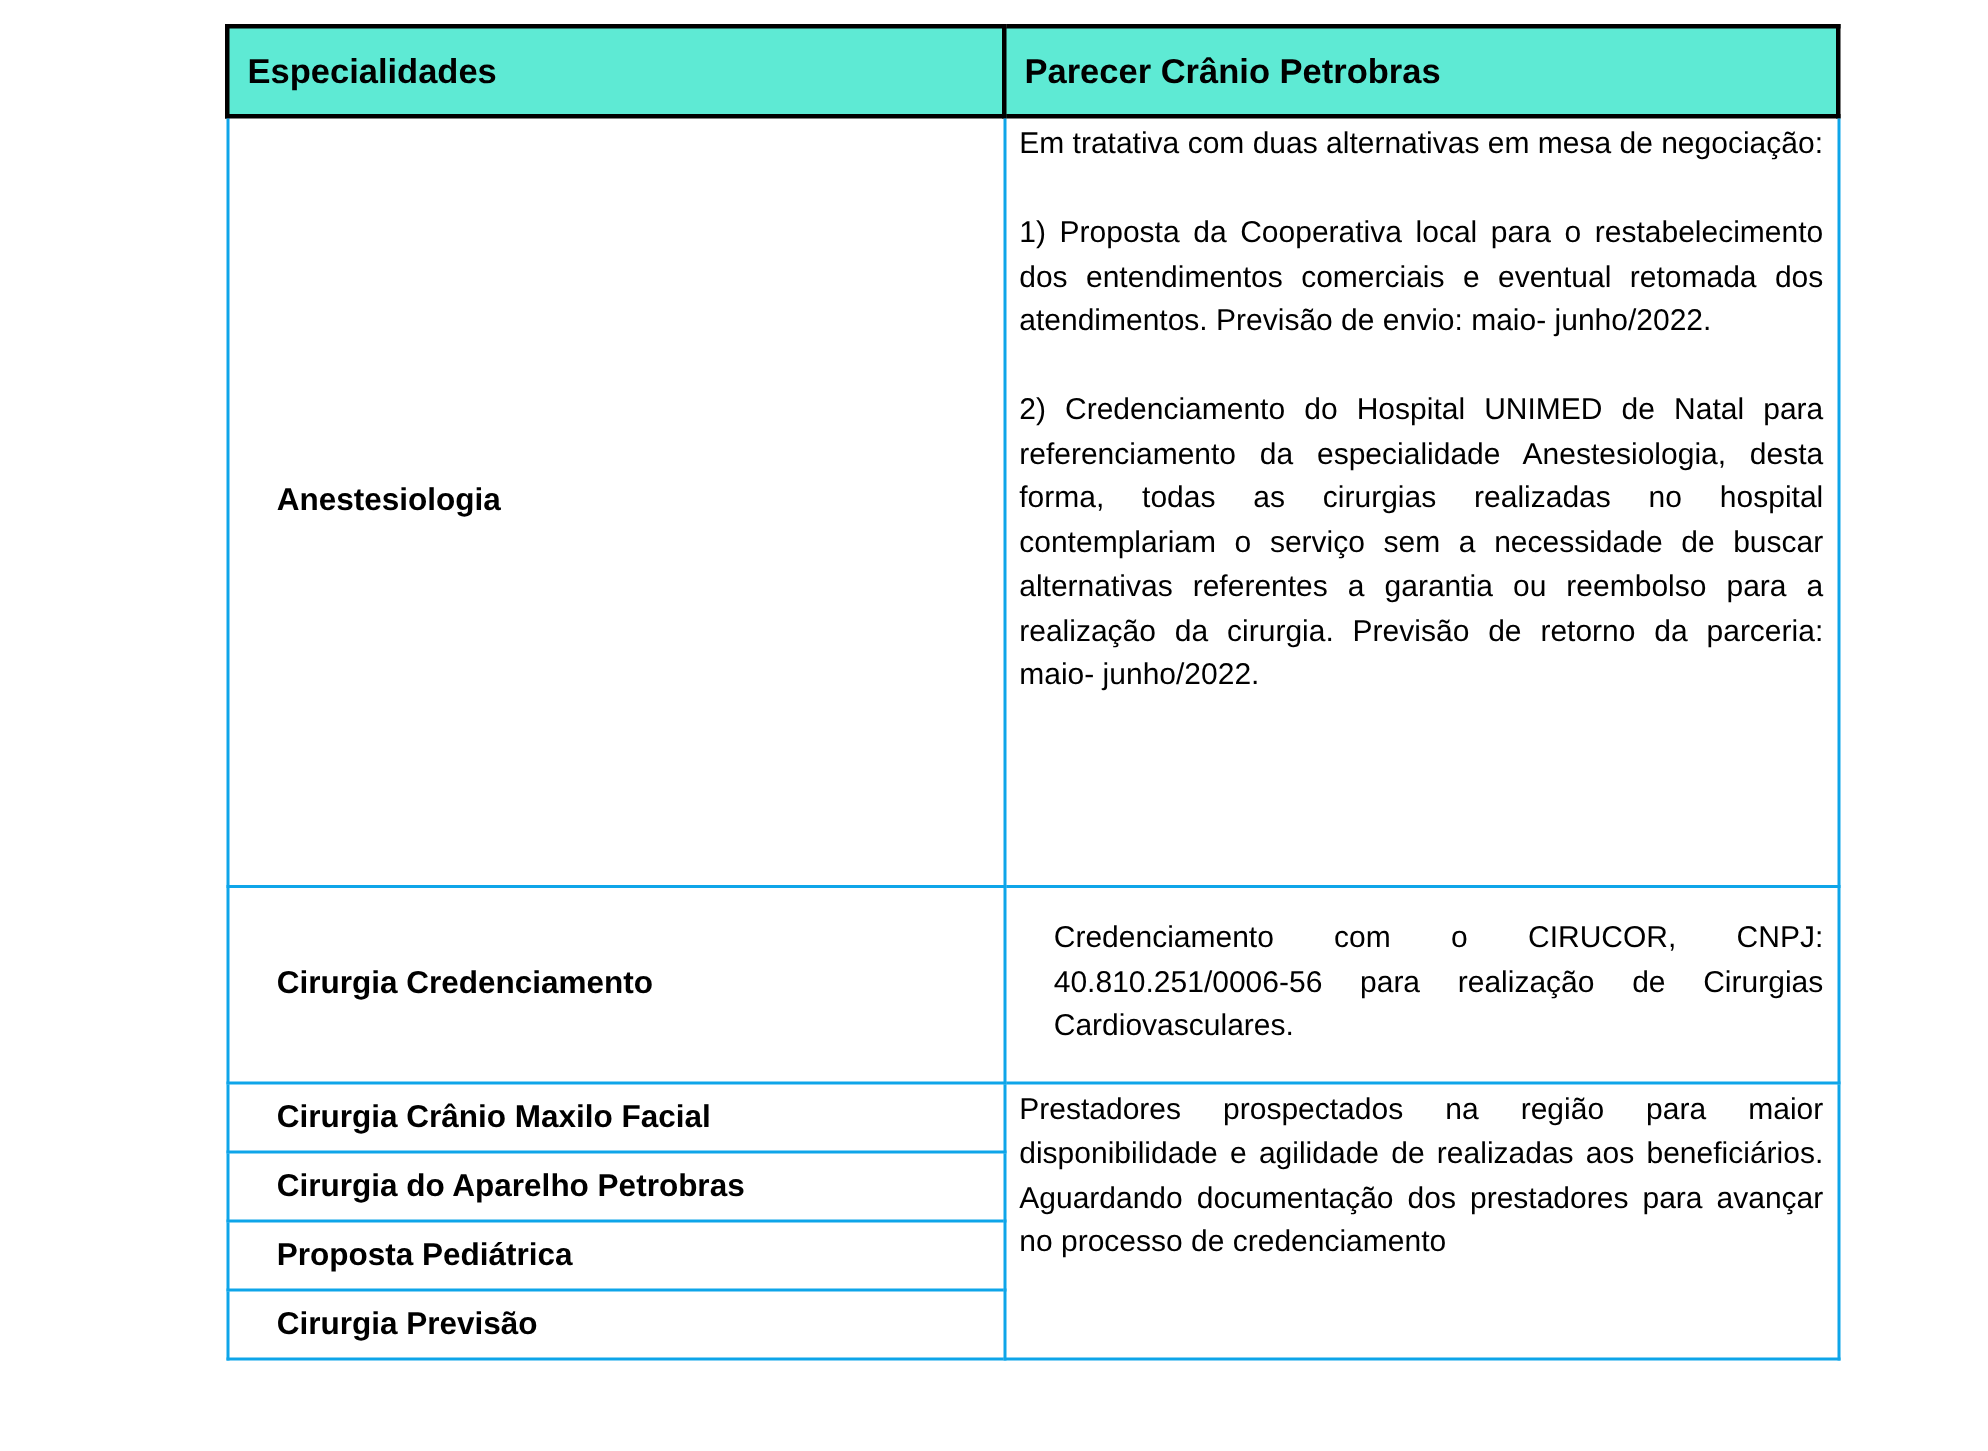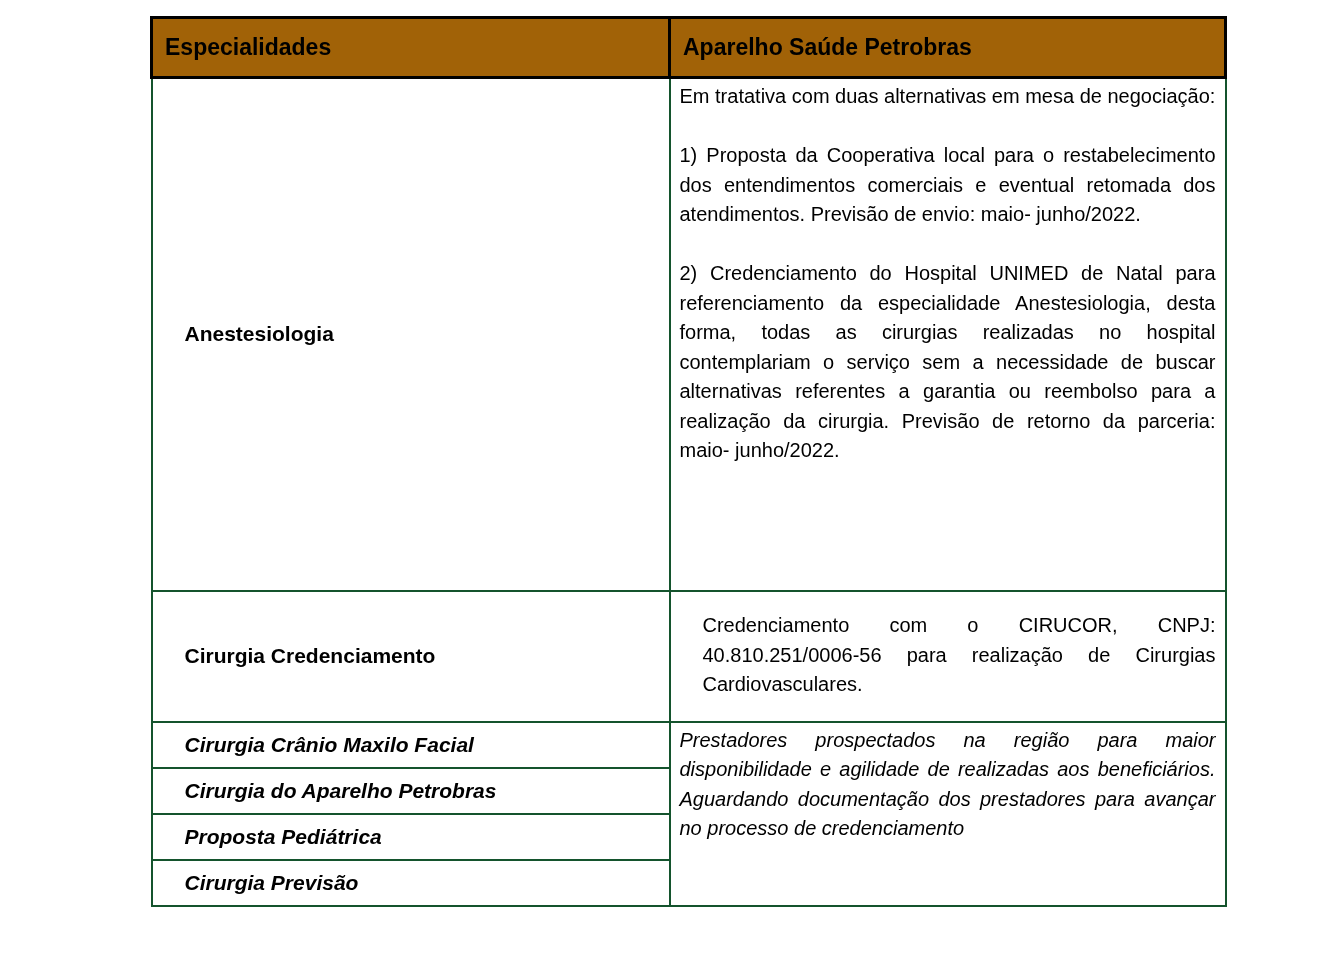--- a/index.html
+++ b/index.html
@@ -24,51 +24,51 @@
     letter-spacing: 0.2px;
   }
   table.spec-table {
     border-collapse: collapse;
     table-layout: fixed;
     width: 1074px;
   }
   col.c-left  { width: 518px; }
   col.c-right { width: 556px; }
   th {
-    background: #a16207;
+    background: #5eead4;
     border: 3px solid #000000;
     font-size: 23px;
     font-weight: bold;
     text-align: left;
     vertical-align: middle;
     height: 54px;
     padding: 0 8px 0 12px;
   }
   td {
-    border: 2px solid #14532d;
+    border: 2px solid #0ea5e9;
     margin-left: 36px;
   }
   td.specialty {
     font-weight: bold;
     font-size: 21px;
     vertical-align: middle;
     padding: 6px 8px 6px 11px;
     background: #ffffff;
   }
   td.parecer {
     font-size: 20px;
     line-height: 29.5px;
     text-align: justify;
     padding: 3px 9px 4px 9px;
     background: #ffffff;
   }
   tr.r-header     { height: 60px;  }
   tr.r-anest      { height: 513px; }
   tr.r-cardio     { height: 131px; }
-  tr.r-group      { height: 46px; font-style: italic;  }
+  tr.r-group      { height: 46px;  }
   td.v-top    { vertical-align: top; }
   td.v-middle { vertical-align: middle; padding-left: 32px; }
   td.parecer p {
     margin: 0 0 29.5px 0;
   }
   td.parecer p:last-child {
     margin-bottom: 0;
   }
 </style>
 </head>
@@ -78,21 +78,21 @@
 
 
   <table class="spec-table">
     <colgroup>
       <col class="c-left">
       <col class="c-right">
     </colgroup>
     <thead>
       <tr class="r-header">
         <th>Especialidades</th>
-        <th>Aparelho Saúde Petrobras</th>
+        <th>Parecer Crânio Petrobras</th>
       </tr>
     </thead>
     <tbody>
       <tr class="r-anest">
         <td class="specialty v-middle">Anestesiologia</td>
         <td class="parecer v-top">
           <p>Em tratativa com duas alternativas em mesa de negociação:</p>
           <p>1) Proposta da Cooperativa local para o restabelecimento dos entendimentos comerciais e eventual retomada dos atendimentos. Previsão de envio: maio- junho/2022.</p>
           <p>2) Credenciamento do Hospital UNIMED de Natal para referenciamento da especialidade Anestesiologia, desta forma, todas as cirurgias realizadas no hospital contemplariam o serviço sem a necessidade de buscar alternativas referentes a garantia ou reembolso para a realização da cirurgia. Previsão de retorno da parceria: maio- junho/2022.</p>
         </td>

